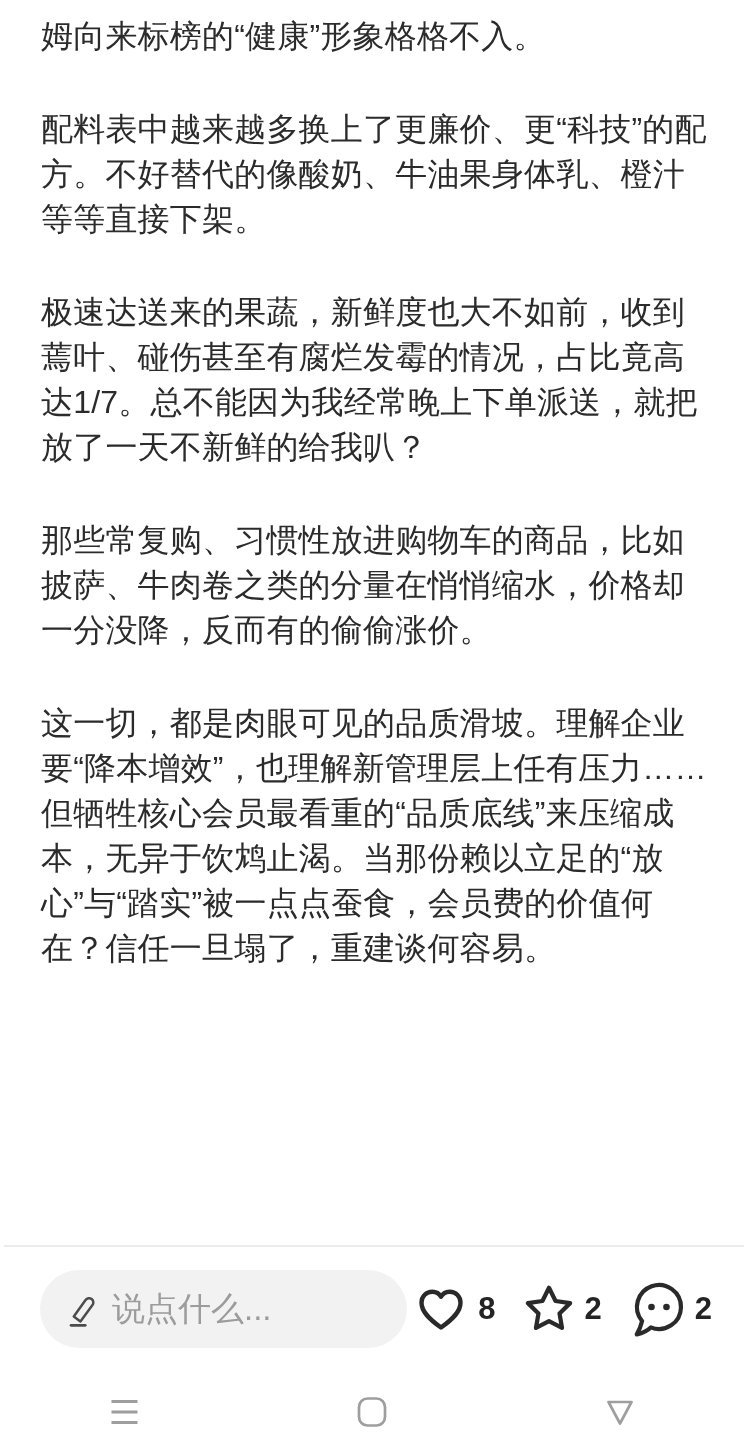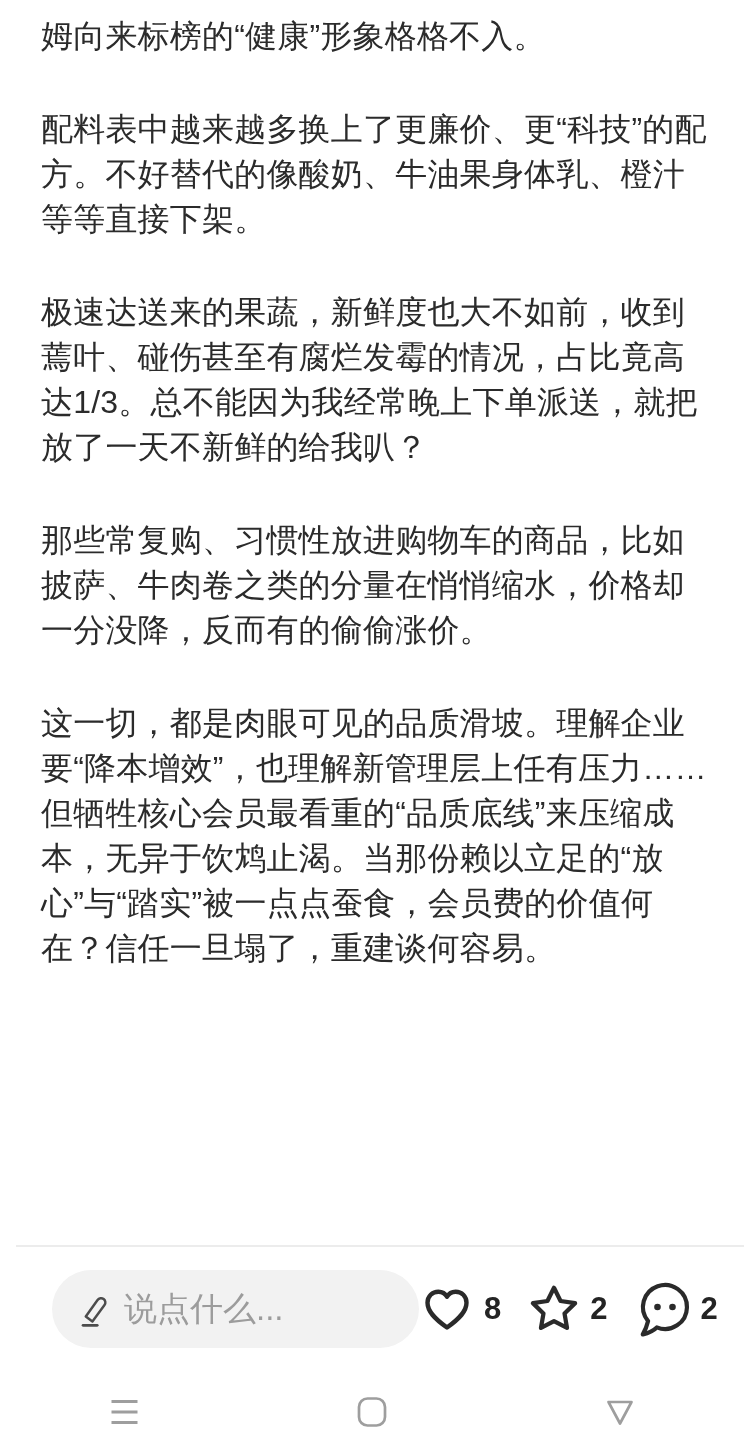--- a/index.html
+++ b/index.html
@@ -21,21 +21,21 @@
   .para {
     font-size:32px;
     line-height:45px;
     letter-spacing:0.2px;
     color:var(--text, #2b2b2b);
     margin:0 0 48px 11px;
     text-align:left;
   }
   
   .action-bar {
-    position:absolute; left:16px; right:0; bottom:84px; height:125px;
+    position:absolute; left:4px; right:0; bottom:84px; height:125px;
     background:#fff;
     border-top:2px solid var(--divider, #ececec);
     display:flex; align-items:center;
     padding:0 32px 0 36px;
   }
   .comment-pill {
     width:367px; height:78px;
     background:var(--pill-bg, #f2f2f2);
     border-radius:40px;
     display:flex; align-items:center;
@@ -78,21 +78,21 @@
   svg { display:block; }
 </style>
 </head>
 <body>
 
 <div class="screen">
 
   <main class="article">
       <p class="para">姆向来标榜的“健康”形象格格不入。</p>
       <p class="para">配料表中越来越多换上了更廉价、更“科技”的配方。不好替代的像酸奶、牛油果身体乳、橙汁等等直接下架。</p>
-      <p class="para">极速达送来的果蔬，新鲜度也大不如前，收到蔫叶、碰伤甚至有腐烂发霉的情况，占比竟高达1/3。总不能因为我经常晚上下单派送，就把放了一天不新鲜的给我叭？</p>
+      <p class="para">极速达送来的果蔬，新鲜度也大不如前，收到蔫叶、碰伤甚至有腐烂发霉的情况，占比竟高达1/7。总不能因为我经常晚上下单派送，就把放了一天不新鲜的给我叭？</p>
       <p class="para">那些常复购、习惯性放进购物车的商品，比如披萨、牛肉卷之类的分量在悄悄缩水，价格却一分没降，反而有的偷偷涨价。</p>
       <p class="para">这一切，都是肉眼可见的品质滑坡。理解企业要“降本增效”，也理解新管理层上任有压力……但牺牲核心会员最看重的“品质底线”来压缩成本，无异于饮鸩止渴。当那份赖以立足的“放心”与“踏实”被一点点蚕食，会员费的价值何在？信任一旦塌了，重建谈何容易。</p>
     </main>
 
   <div class="action-bar">
     <div class="comment-pill">
       <span class="pen">
         <svg width="38" height="38" viewBox="0 0 40 40">
           <path d="M12.4 27.9 L24.8 10.6 C26.3 8.5 29.2 8 31.2 9.5 C33.2 11 33.6 13.9 32.1 15.9 L19.4 33.2 Z" fill="none" stroke="currentColor" stroke-width="2.6" stroke-linejoin="round"></path>
           <path d="M9.5 37.2 H24.5" fill="none" stroke="currentColor" stroke-width="2.8" stroke-linecap="round"></path>

